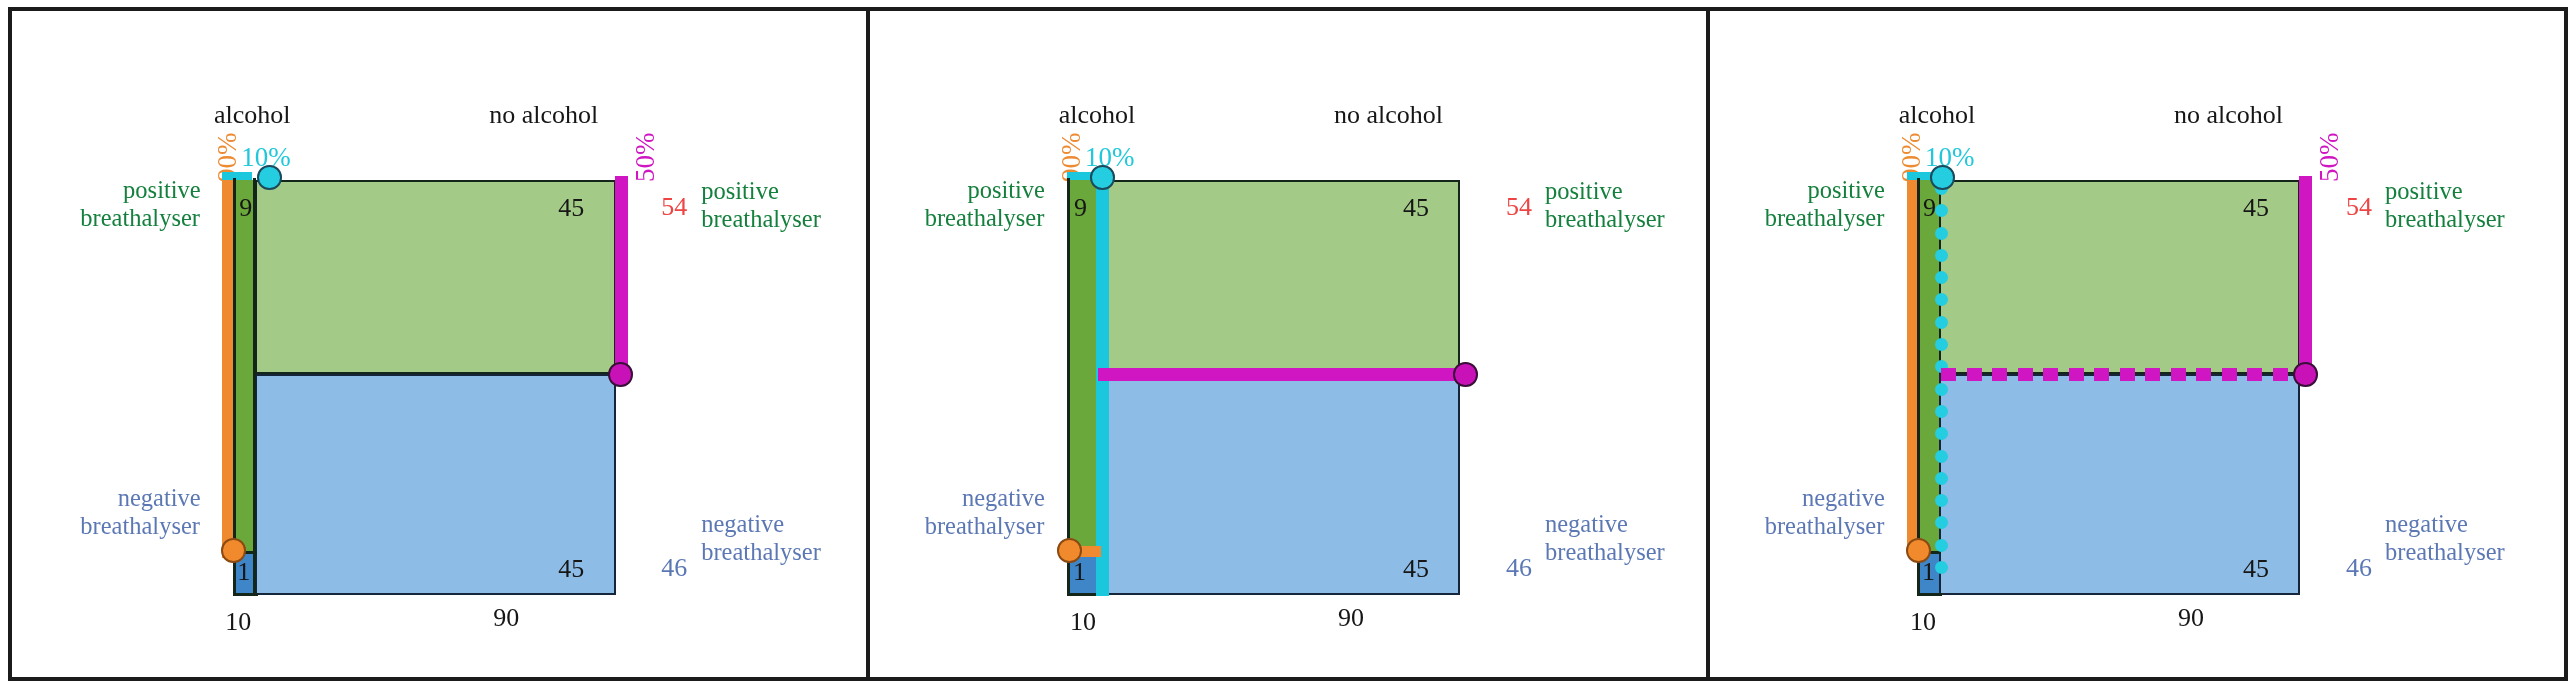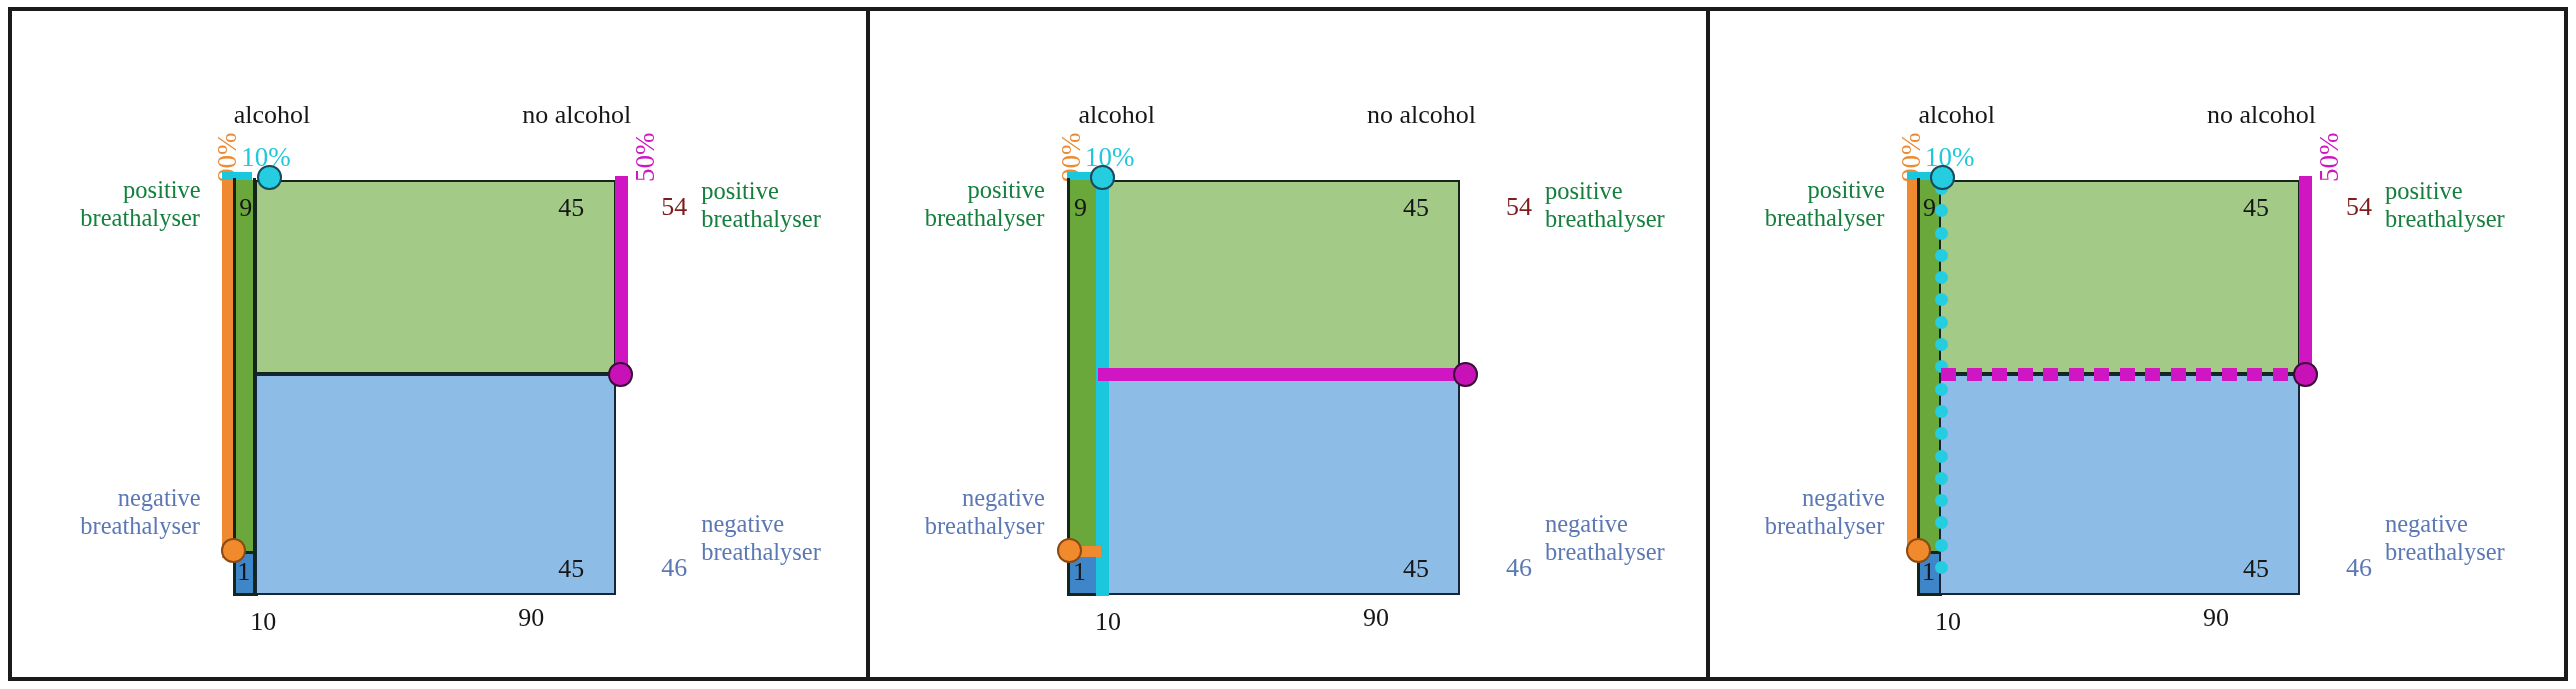--- a/index.html
+++ b/index.html
@@ -32,35 +32,35 @@
   
   .dots-v{position:absolute;}
   .dots-v i{display:block;width:100%;border-radius:50%;background:#24cde0;}
   .dots-h{position:absolute;display:flex;align-items:center;}
   .dots-h i{display:block;height:100%;background:#cf16c2;}
 
   
   .lbl{position:absolute;white-space:nowrap;line-height:1.18;}
   .t-black{color:#161616;}
   .t-green{color:#15803d;}
-  .t-green-d{color:#7f1d1d;text-align:right;}
+  .t-green-d{color:#ef4444;text-align:right;}
   .t-blue{color:#5c78b4;}
   .t-cyan{color:#21c8da;}
   .t-orange{color:#ed8b33;}
   .t-magenta{color:#cf16c2;}
 
   .f-head{font-size:26px;}
   .f-side{font-size:24.5px;}
   .f-num{font-size:26px;}
   .f-pct{font-size:27px;}
   .f-axis{font-size:26px;}
 
   .rot{transform:rotate(-90deg);transform-origin:left top;}
   .right{text-align:right;}
-  .center{text-align:right;}
+  .center{text-align:center;}
 </style>
 </head>
 <body>
 
 <div class="page">
 
   <div class="frame"></div>
   <div class="divider" style="left:866px;"></div>
   <div class="divider" style="left:1706px;"></div>
 

